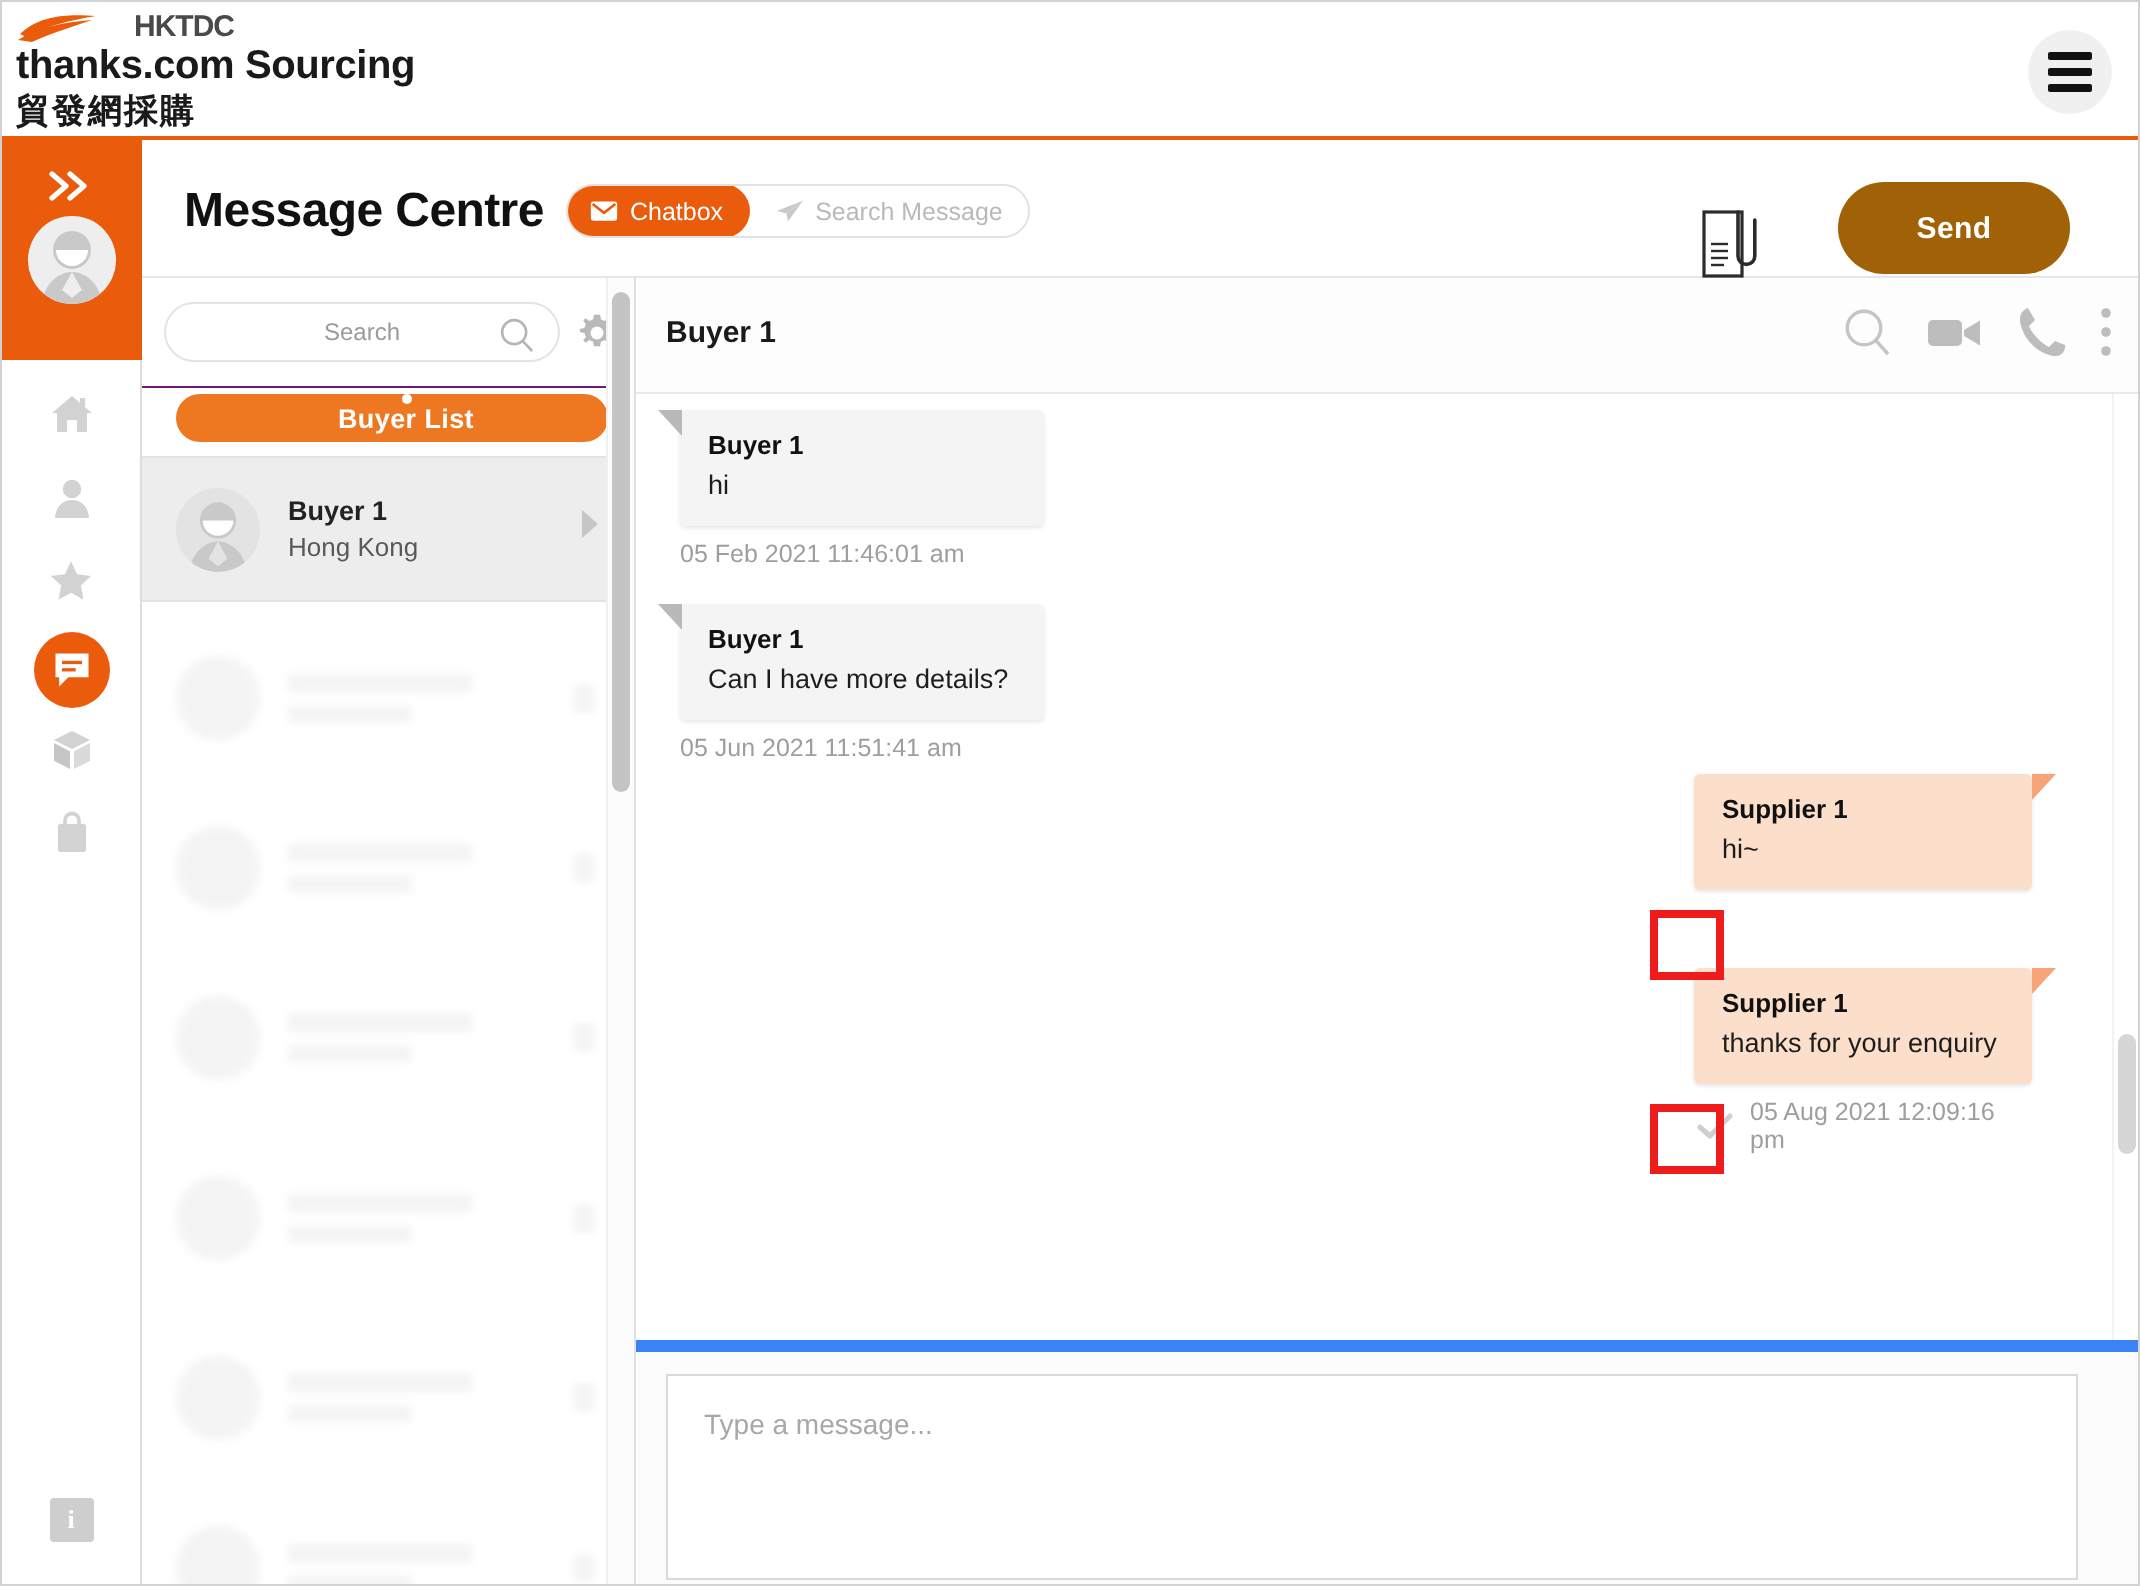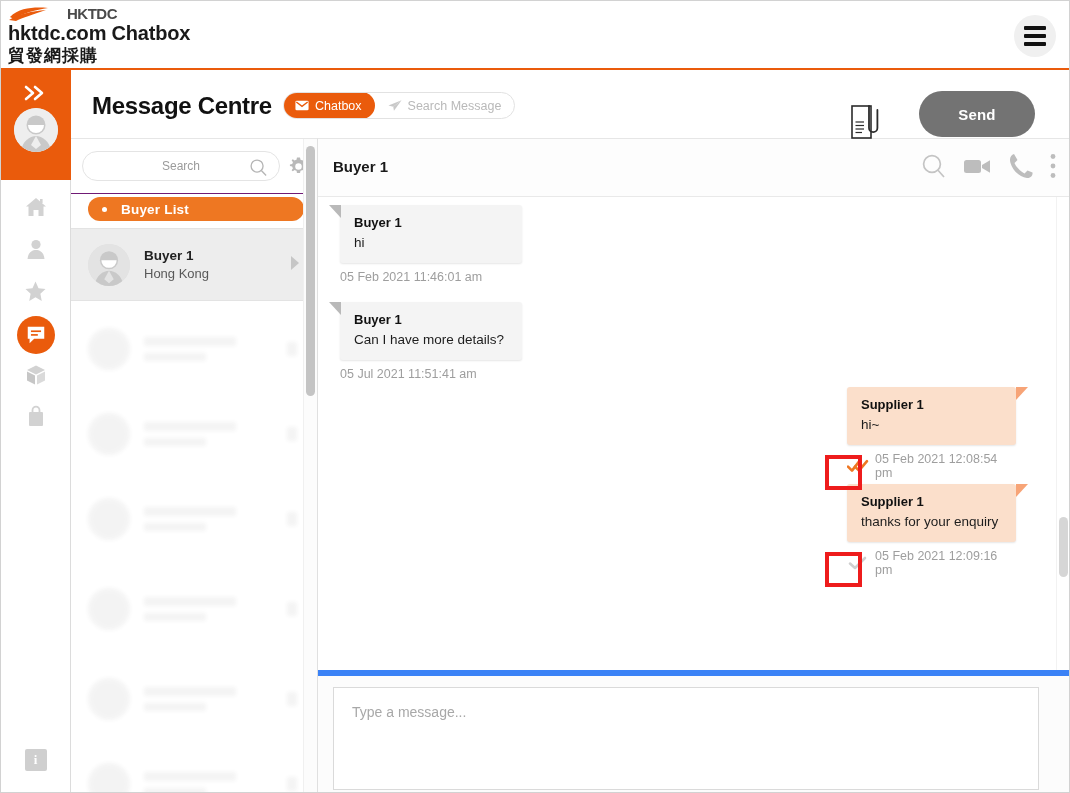--- a/index.html
+++ b/index.html
@@ -126,21 +126,21 @@
   }
   .searchbox input::placeholder{color:#9b9b9b;}
   .search-ico{position:absolute;right:11px;top:6px;}
   .gear{position:absolute;left:217px;top:17px;cursor:pointer;}
 
   .listhead{
     position:absolute;left:0;top:55px;width:246px;height:32px;background:#fff;
   }
   .listhead-pill{
     position:absolute;left:17px;top:3px;width:216px;height:24px;background:#ee7722;
-    border-radius:12px;display:flex;align-items:center;
+    border-radius:12px;display:flex;align-items:center;flex-direction:column;
   }
   .listhead-dot{width:5px;height:5px;border-radius:50%;background:#fff;margin-left:14px;}
   .listhead-txt{color:#fff;font-size:13.5px;font-weight:bold;margin-left:14px;letter-spacing:0.2px;}
 
   .listitem{
     position:absolute;left:0;top:89px;width:246px;height:73px;background:#ededed;
     border-top:1px solid #e3e3e3;border-bottom:1px solid #e3e3e3;
     display:flex;align-items:center;cursor:pointer;box-sizing:border-box;
   }
   .li-avatar{
@@ -224,21 +224,21 @@
   }
   .msg-input{
     position:absolute;left:15px;top:11px;width:706px;height:103px;background:#fff;
     border:1px solid #dadada;box-sizing:border-box;padding:16px 18px;resize:none;outline:none;
     font-family:"Liberation Sans",sans-serif;font-size:14px;color:#3b3b3b;
   }
   .msg-input::placeholder{color:#a8a8a8;}
   .attach{position:absolute;left:849px;top:104px;cursor:pointer;}
   .sendbtn{
     position:absolute;left:919px;top:91px;width:116px;height:46px;border-radius:23px;
-    background:#737373;color:#fff;font-size:15px;font-weight:bold;border:0;
+    background:#a16207;color:#fff;font-size:15px;font-weight:bold;border:0;
     font-family:"Liberation Sans",sans-serif;cursor:pointer;letter-spacing:0.2px;
   }
   .outer-frame{
     position:absolute;left:0;top:0;width:1070px;height:793px;
     border:1px solid #d2d2d2;box-sizing:border-box;pointer-events:none;
   }
 </style>
 </head>
 <body>
 
@@ -248,21 +248,21 @@
     <div class="logo-wrap">
       <div class="logo-row">
         <span class="swoosh">
           <svg width="56" height="15" viewBox="0 0 56 15">
             <path d="M2 11 C12 1, 28 1, 40 2 C28 4, 14 7, 6 13 Z" fill="#ea5b0c"></path>
             <path d="M1 14 C10 8, 24 5, 38 4 C26 8, 14 12, 8 15 Z" fill="#ea5b0c"></path>
           </svg>
         </span>
         <span class="hktdc-txt">HKTDC</span>
       </div>
-      <div class="brand-en">hktdc.com Chatbox</div>
+      <div class="brand-en">thanks.com Sourcing</div>
       <div class="brand-zh">貿發網採購</div>
     </div>
     <div class="hamburger">
       <i></i>
         <i></i>
         <i></i>
     </div>
   </div>
 
   <div class="rail">
@@ -513,53 +513,44 @@
           </div>
           <div class="stamp">05 Feb 2021 11:46:01 am</div>
         </div>
 
         <div class="msgrow" style="left:22px;top:105px;width:182px">
           <div class="bubble b-in">
             <span class="tail-in"></span>
             <div class="b-name">Buyer 1</div>
             <div class="b-text">Can I have more details?</div>
           </div>
-          <div class="stamp">05 Jul 2021 11:51:41 am</div>
+          <div class="stamp">05 Jun 2021 11:51:41 am</div>
         </div>
 
         <div class="msgrow" style="left:529px;top:190px;width:169px">
           <div class="bubble b-out">
             <span class="tail-out"></span>
             <div class="b-name">Supplier 1</div>
             <div class="b-text">hi~</div>
-          </div>
-          <div class="stamp stamp-out">
-            <span class="tick">
-              <svg width="22" height="14" viewBox="0 0 22 14">
-                <path d="M1 7.6 L5 11.6 L12 2.6" stroke="#ee7722" stroke-width="2.6" fill="none" stroke-linecap="round" stroke-linejoin="round"></path>
-                <path d="M8 7.6 L12 11.6 L20 2.2" stroke="#ee7722" stroke-width="2.6" fill="none" stroke-linecap="round" stroke-linejoin="round"></path>
-              </svg>
-            </span>
-            <span>05 Feb 2021 12:08:54 pm</span>
           </div>
         </div>
 
         <div class="msgrow" style="left:529px;top:287px;width:169px">
           <div class="bubble b-out">
             <span class="tail-out"></span>
             <div class="b-name">Supplier 1</div>
             <div class="b-text">thanks for your enquiry</div>
           </div>
           <div class="stamp stamp-out">
             <span class="tick">
               <svg width="22" height="14" viewBox="0 0 22 14">
                 <path d="M3 7.6 L8 12 L18 2" stroke="#cfcfcf" stroke-width="2.6" fill="none" stroke-linecap="round" stroke-linejoin="round"></path>
               </svg>
             </span>
-            <span>05 Feb 2021 12:09:16 pm</span>
+            <span>05 Aug 2021 12:09:16 pm</span>
           </div>
         </div>
 
       </div>
 
       <div class="chat-scroll-track">
         <div class="chat-scroll-thumb" style="top:320px"></div>
       </div>
 
       <div class="composer">

